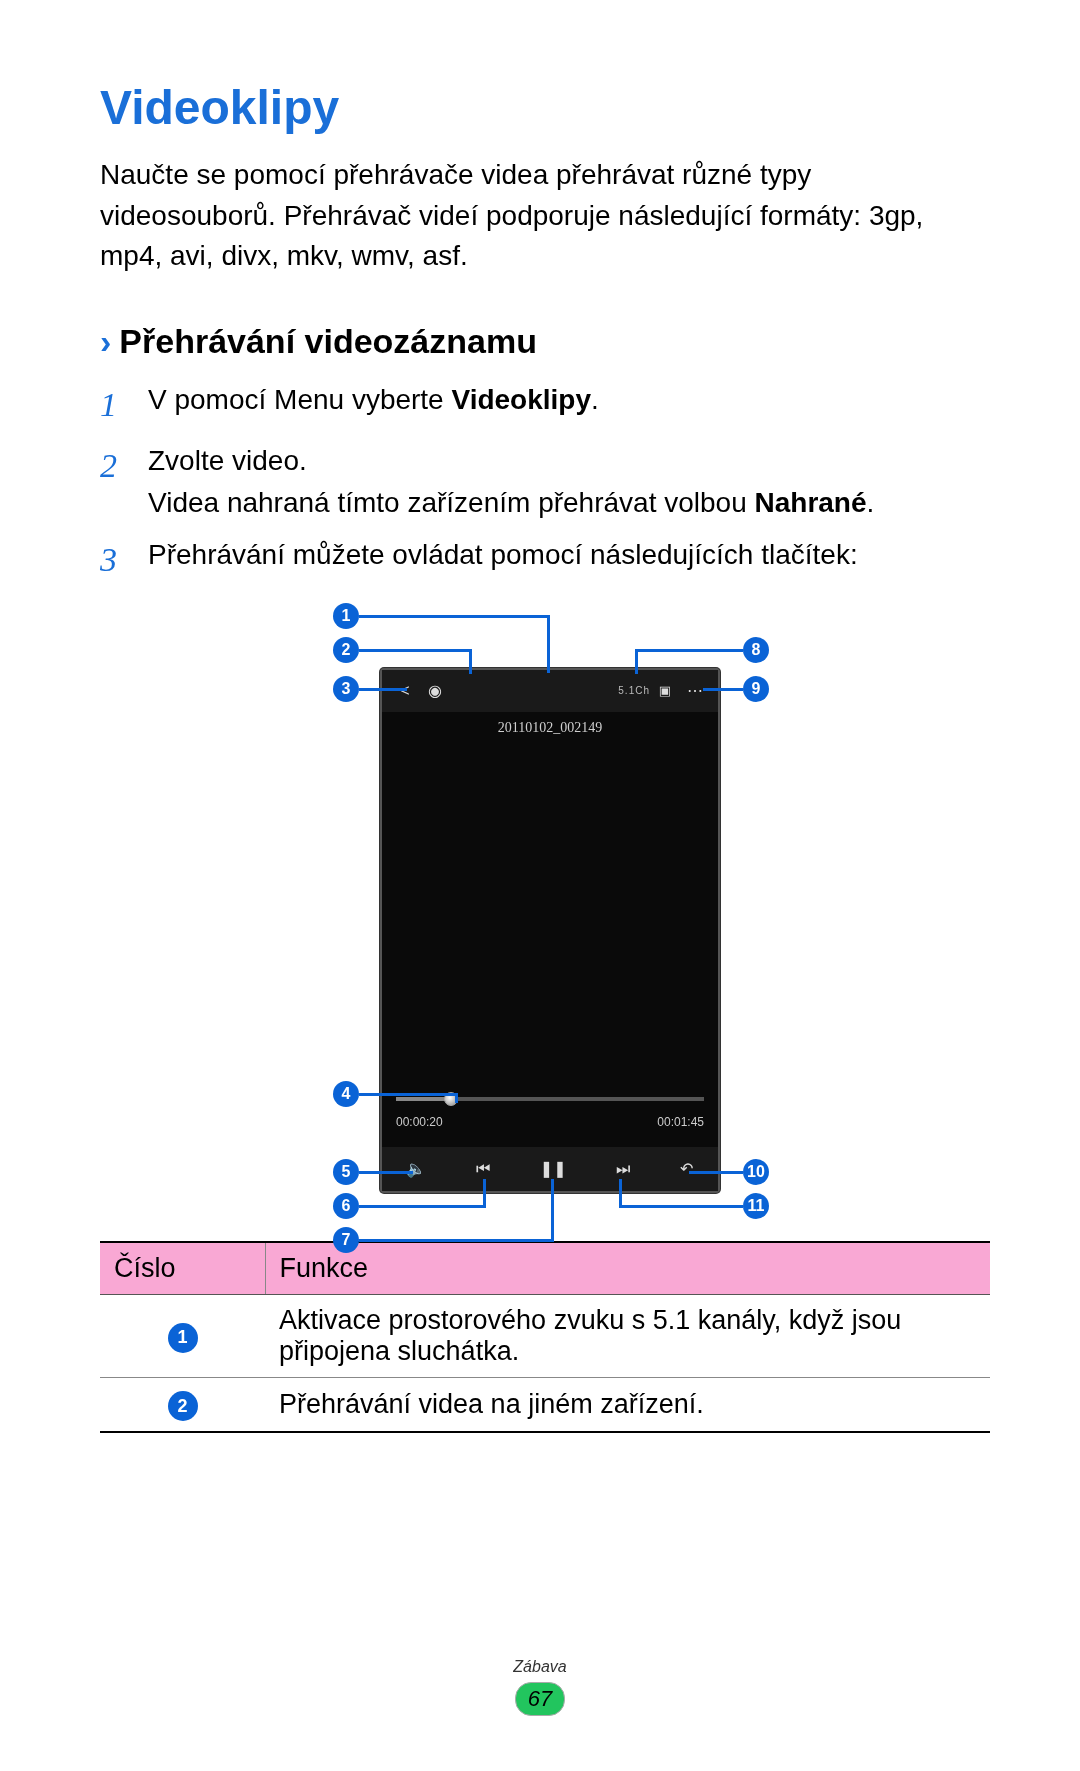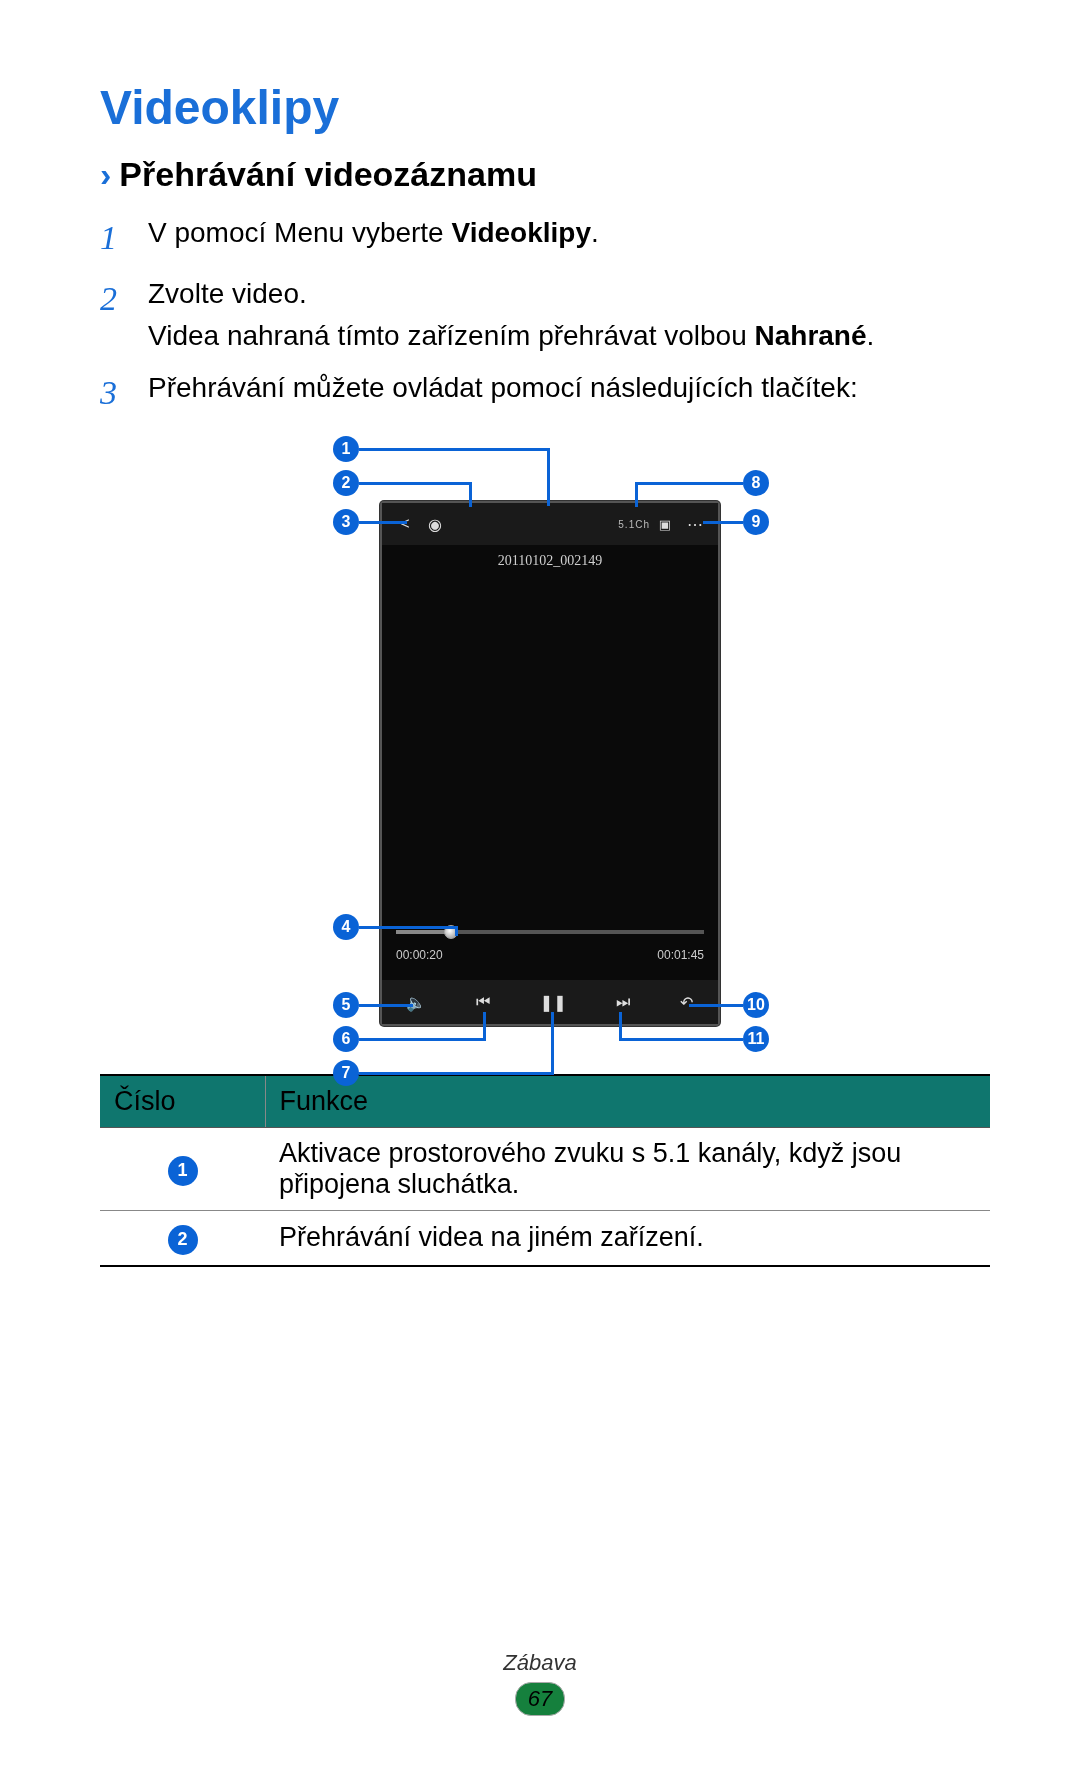--- a/index.html
+++ b/index.html
@@ -35,38 +35,39 @@
 
   
   .callout { position: absolute; width: 26px; height: 26px; border-radius: 50%; background: #0a63d6; color: #fff; font-size: 16px; font-weight: 700; display: flex; align-items: center; justify-content: center; z-index: 5;}
   .line { position: absolute; background: #0a63d6; z-index: 3; }
   .hline { height: 3px; }
   .vline { width: 3px; }
 
   
   .tbl { width: 100%; border-top: 2px solid #000; border-bottom: 2px solid #000; border-collapse: collapse; }
   .tbl th, .tbl td { text-align: left; padding: 10px 14px; font-size: 27px; vertical-align: middle; }
-  .tbl thead th { background: #0f766e; font-weight: 400; border-bottom: 1px solid #555; }
+  .tbl thead th { background: #f9a8d4; font-weight: 400; border-bottom: 1px solid #555; }
   .tbl thead th:first-child { width: 165px; border-right: 1px solid #888;}
   .tbl tbody td:first-child { text-align: center; }
   .tbl tbody tr { border-bottom: 1px solid #888; }
   .tbl tbody tr:last-child { border-bottom: none; }
   .num-badge { display: inline-flex; width: 30px; height: 30px; border-radius: 50%; background: #0a63d6; color: #fff; font-size: 18px; font-weight: 700; align-items: center; justify-content: center; }
 
   .footer { position: absolute; bottom: 55px; left: 0; right: 0; text-align: center; }
-  .footer-cat { font-style: italic; font-size: 22px; color: #333; margin-bottom: 6px; }
-  .footer-pg { display: inline-block; min-width: 50px; padding: 3px 12px; border-radius: 16px; background: #15803d; border: 1px solid #aaa; font-size: 22px; font-style: italic; }
+  .footer-cat { font-style: italic; font-size: 16px; color: #333; margin-bottom: 6px; }
+  .footer-pg { display: inline-block; min-width: 50px; padding: 3px 12px; border-radius: 16px; background: #22c55e; border: 1px solid #aaa; font-size: 22px; font-style: italic; }
 </style>
 </head>
 <body>
 
 <div class="page">
 
   <h1 class="title">Videoklipy</h1>
 
+  <p class="intro">Naučte se pomocí přehrávače videa přehrávat různé typy videosouborů. Přehrávač videí podporuje následující formáty: 3gp, mp4, avi, divx, mkv, wmv, asf.</p>
 
   <h2 class="subhead">
     <span class="chev">›</span><span>Přehrávání videozáznamu</span>
   </h2>
 
   <ol class="steps">
     <li>
       <span class="num">1</span>
       <span class="body">
         <span>V pomocí Menu vyberte </span><span class="bold">Videoklipy</span><span>.</span>

